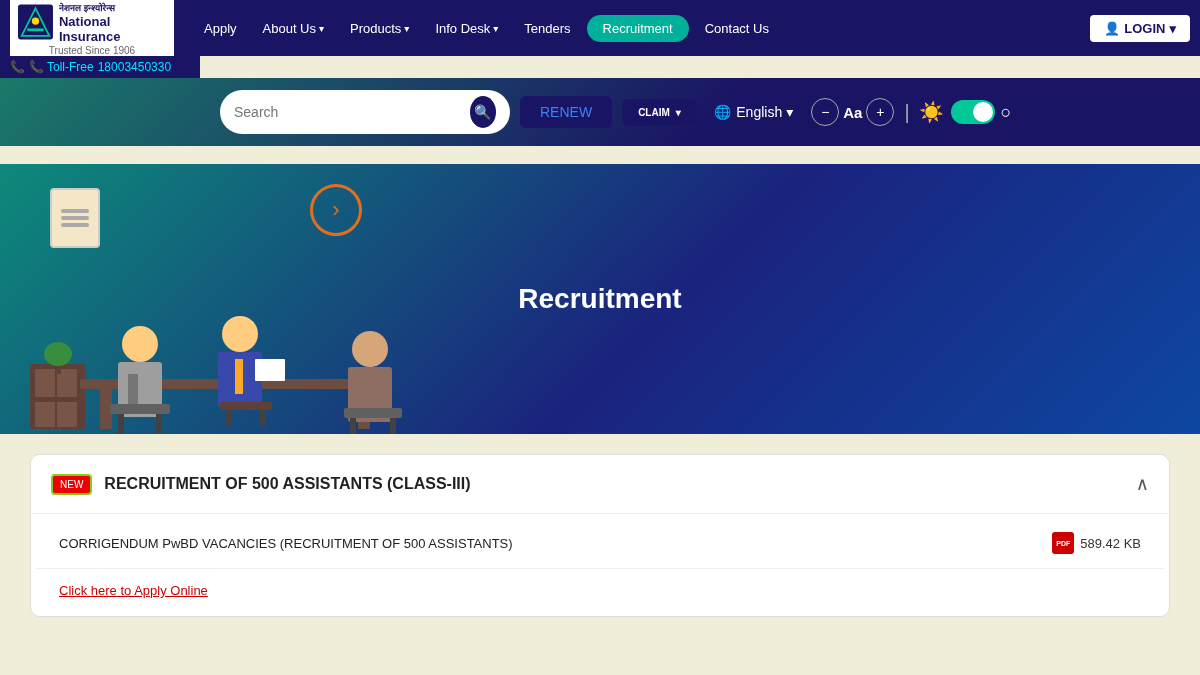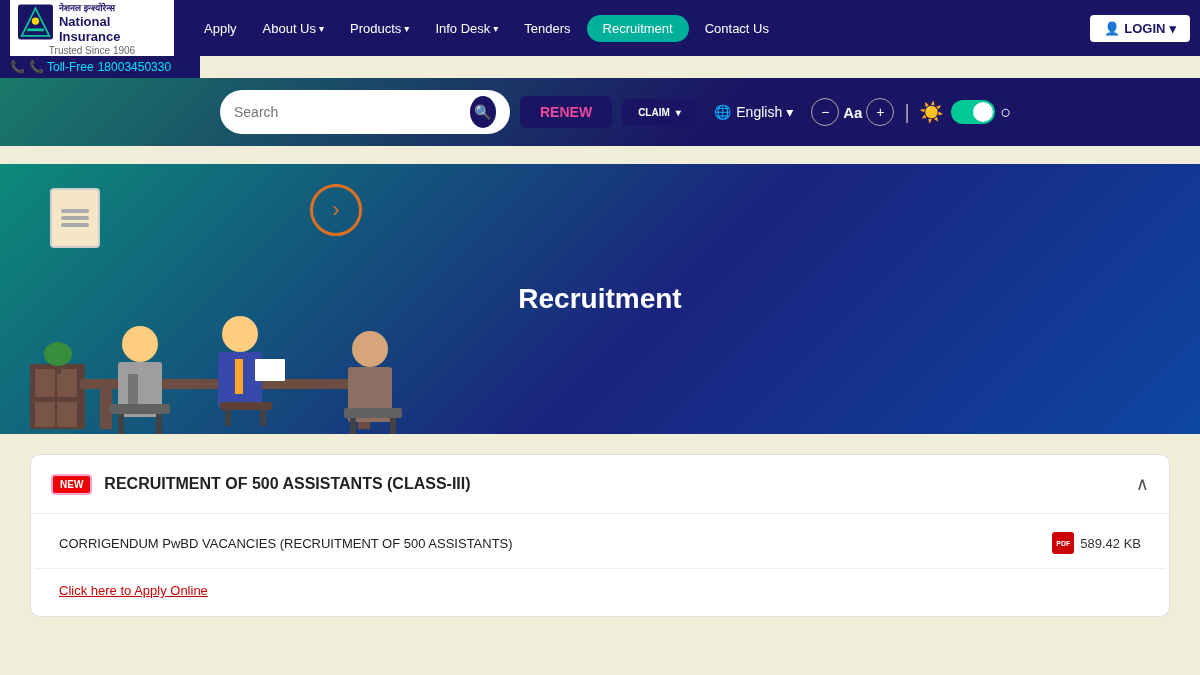--- a/index.html
+++ b/index.html
@@ -127,26 +127,26 @@
       height: 32px;
       display: flex;
       align-items: center;
       justify-content: center;
       cursor: pointer;
       color: white;
       font-size: 14px;
     }
     .renew-btn {
       background: #1a1464;
-      color: #ec4899;
+      color: #3b82f6;
       border: none;
       border-radius: 6px;
       padding: 8px 20px;
       font-size: 14px;
-      font-weight: bold;
+      font-weight: normal;
       cursor: pointer;
     }
     .claim-btn {
       background: #1a1464;
       color: white;
       border: none;
       border-radius: 6px;
       padding: 8px 16px;
       font-size: 10px;
       font-weight: bold;
@@ -306,24 +306,24 @@
     }
     .accordion-header-left {
       display: flex;
       align-items: center;
       gap: 12px;
     }
     .new-badge {
       background: #e00;
       color: white;
       font-size: 10px;
-      font-weight: bold;
+      font-weight: normal;
       padding: 3px 7px;
       border-radius: 4px;
-      border: 2px solid #f9a8d4;
+      border: 2px solid #84cc16;
     }
     .accordion-title {
       font-size: 16px;
       font-weight: bold;
       color: #222;
     }
     .accordion-chevron {
       font-size: 18px;
       color: #555;
     }

